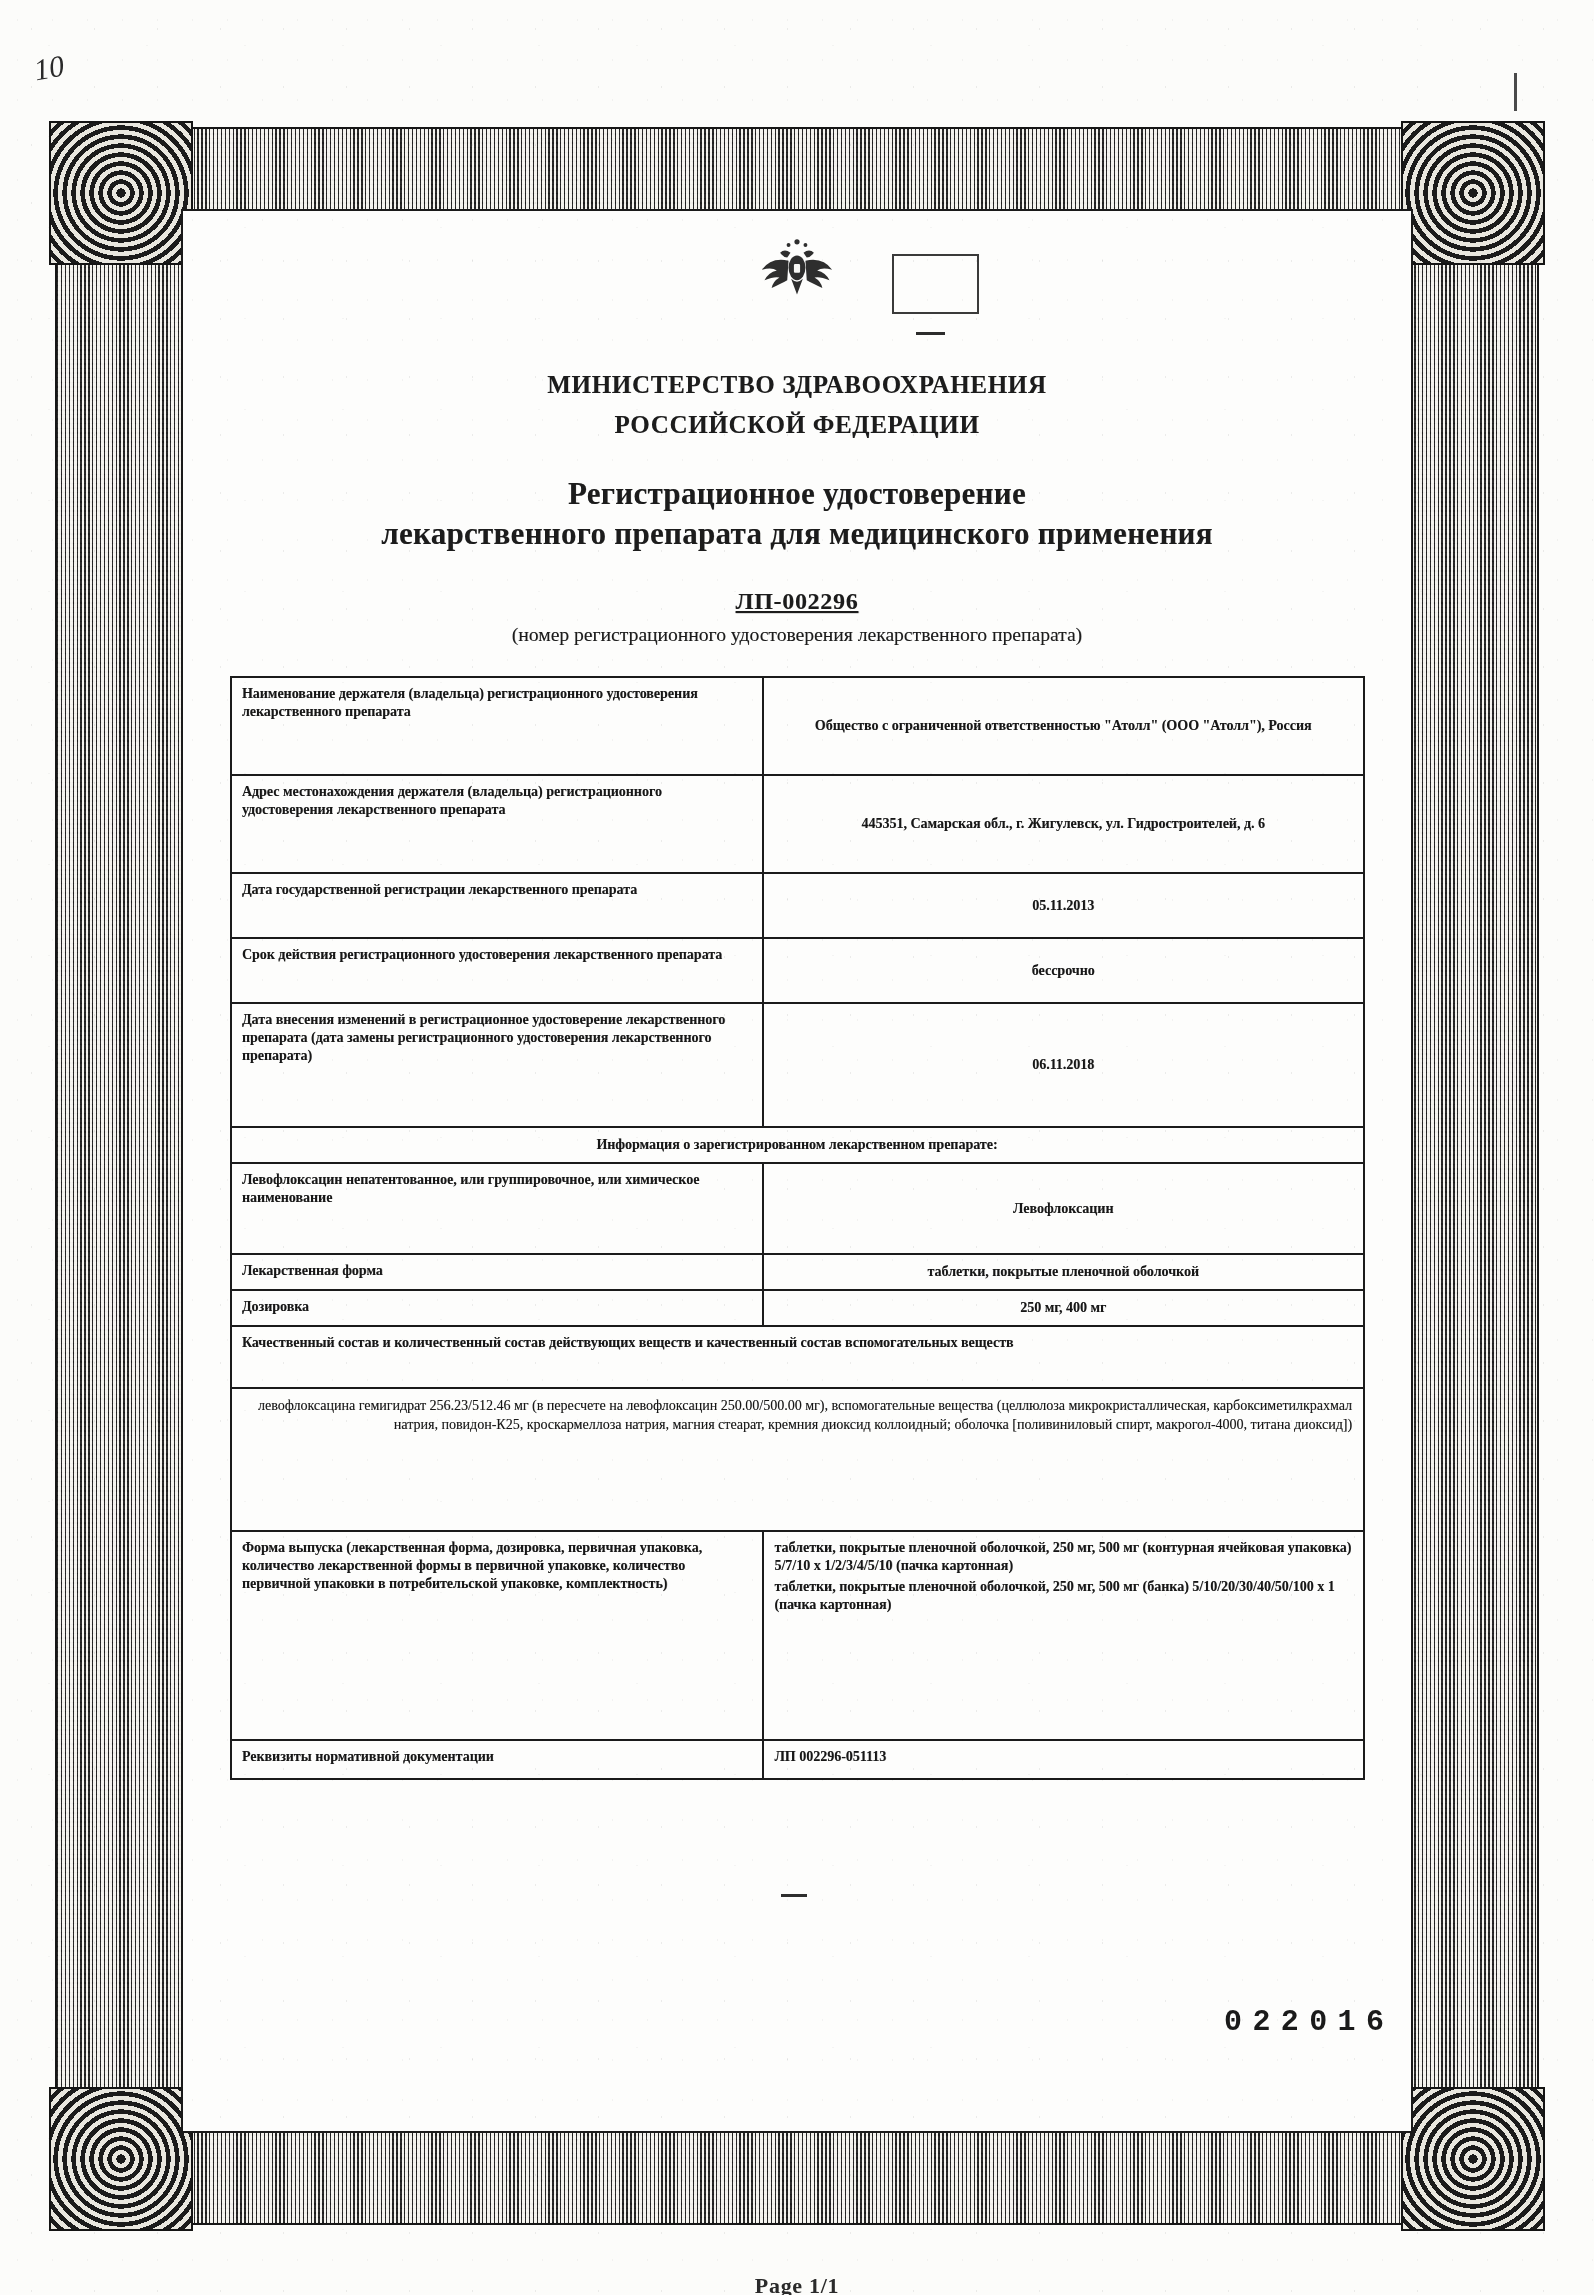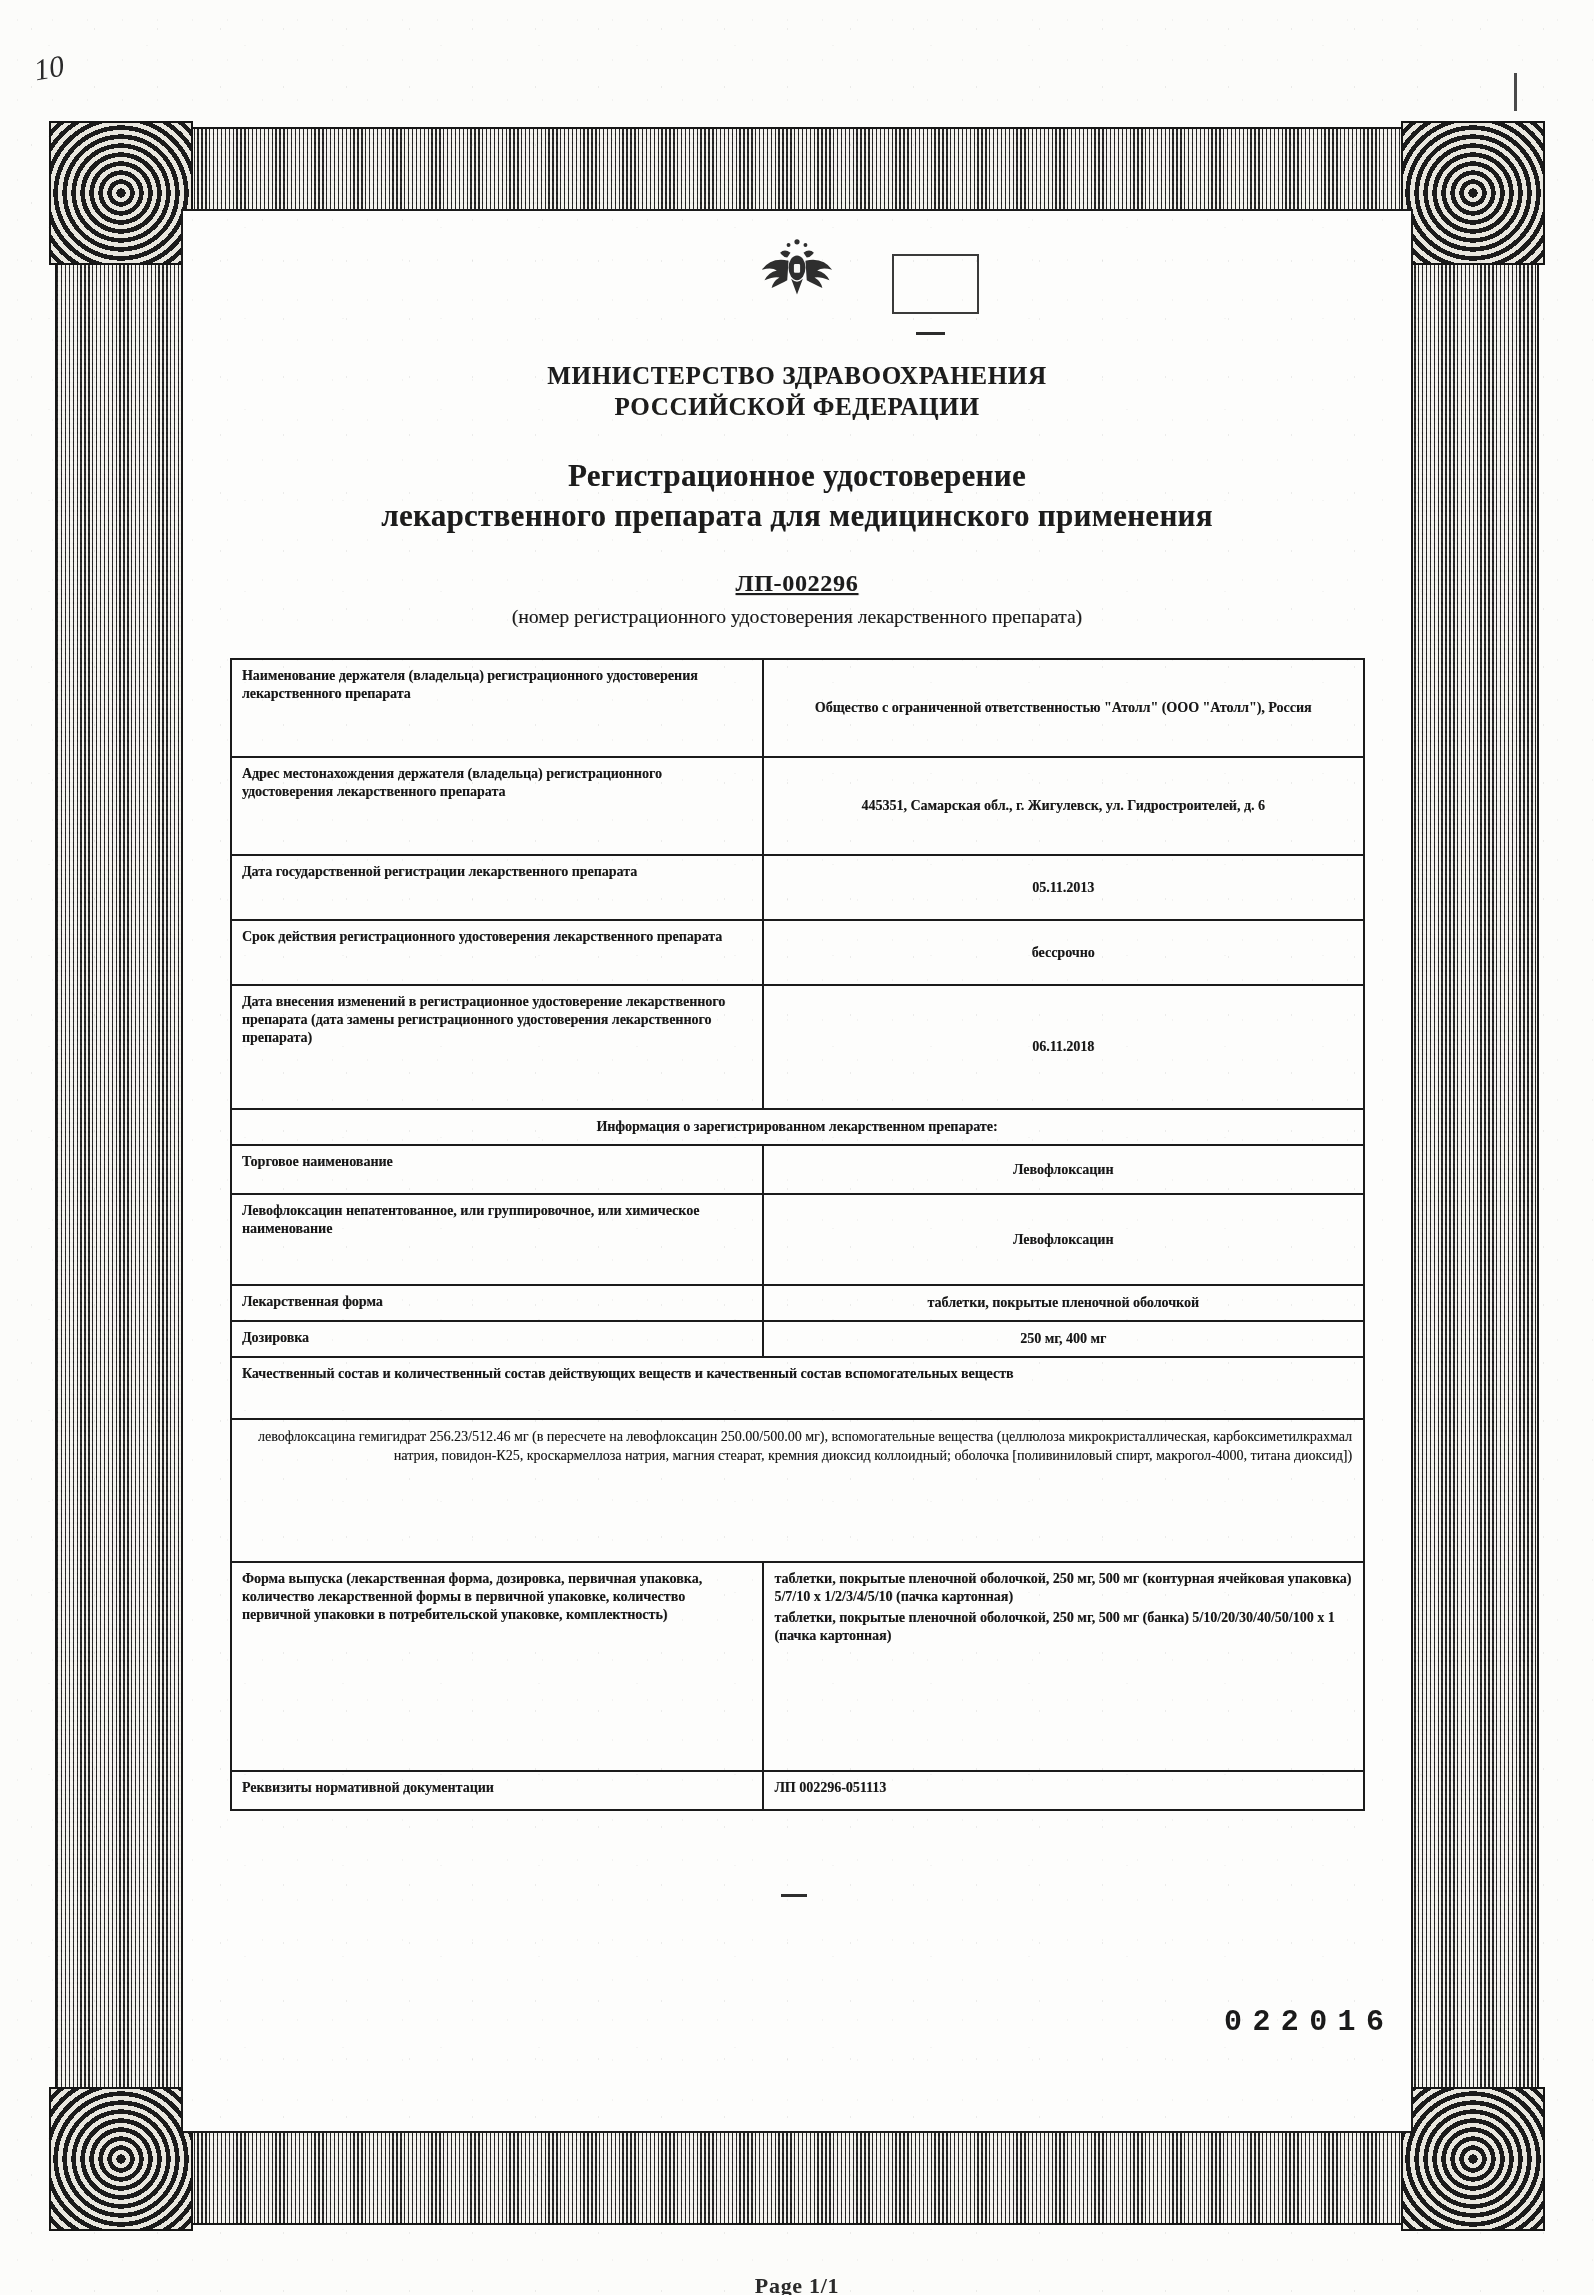--- a/index.html
+++ b/index.html
@@ -46,21 +46,21 @@
     background:#fdfdfc;border:2.6px double #1a1a1a;box-shadow:0 0 0 2px #fdfdfc inset;
     padding:26px 19.6px 13px;box-sizing:border-box;
     text-shadow:0.3px 0.4px 0.5px rgba(25,25,25,.4);
   }
 
   .emblem-row{position:relative;width:100%;height:124px;}
   .emblem{position:absolute;left:50%;transform:translateX(-50%);top:0;}
   .stamp-box{position:absolute;left:58%;top:17px;width:83px;height:56px;border:2px solid #3a3a3a;}
   .stamp-dash{position:absolute;left:60%;top:95px;width:29px;border-top:3.3px solid #2c2c2c;}
 
-  .ministry{ text-align:center;font-weight:bold;font-size:25px;line-height:1.22;letter-spacing:0.7px;margin-top:0; }
+  .ministry{ text-align:center;font-weight:bold;font-size:25px;line-height:1.22;letter-spacing:0.7px;margin-top:9px; }
   .doc-title{ text-align:center;font-weight:bold;font-size:31px;line-height:1.28;margin-top:34px;letter-spacing:0.3px; }
   .reg-num{ text-align:center;font-weight:bold;font-size:24px;margin-top:35px;text-decoration:underline;letter-spacing:0.7px; }
   .reg-cap{ text-align:center;font-size:19.6px;margin-top:9px; }
 
   table.regtable{
     width:1135px;margin:30px auto 0;border-collapse:collapse;
     font-size:14px;line-height:1.3;color:#171717;
   }
   .regtable td{border:2px solid #1b1b1b;padding:6.5px 10.4px;vertical-align:top;box-sizing:border-box;}
   .regtable td.lbl{width:47%;font-weight:bold;text-align:left;}
@@ -151,24 +151,20 @@
         </tr>
         <tr class="h190">
           <td class="lbl">Дата внесения изменений в регистрационное удостоверение лекарственного препарата (дата замены регистрационного удостоверения лекарственного препарата)</td>
           <td class="val">06.11.2018</td>
         </tr>
 
         <tr class="h55">
           <td class="banner" colspan="2">Информация о зарегистрированном лекарственном препарате:</td>
         </tr>
 
-        <tr class="h75">
-          <td class="lbl">Торговое наименование</td>
-          <td class="val">Левофлоксацин</td>
-        </tr>
         <tr class="h140">
           <td class="lbl">Левофлоксацин непатентованное, или группировочное, или химическое наименование</td>
           <td class="val">Левофлоксацин</td>
         </tr>
         <tr class="h55">
           <td class="lbl">Лекарственная форма</td>
           <td class="val">таблетки, покрытые пленочной оболочкой</td>
         </tr>
         <tr class="h55">
           <td class="lbl">Дозировка</td>

